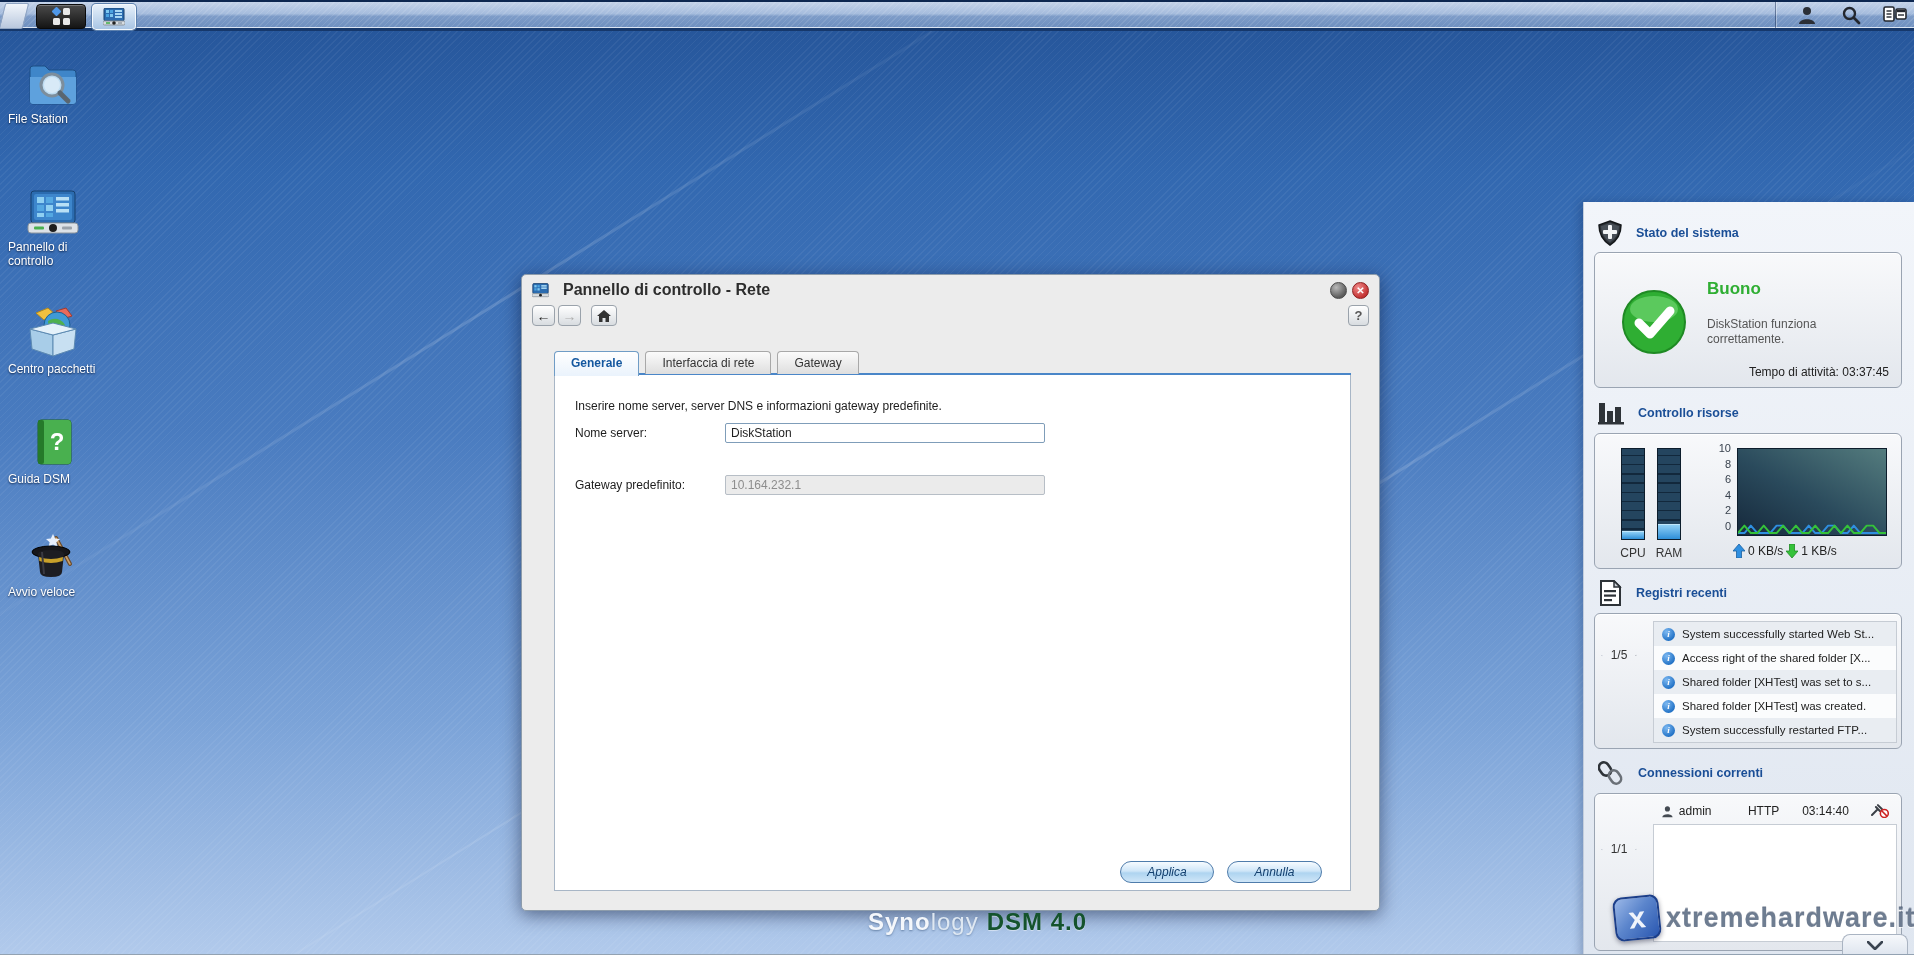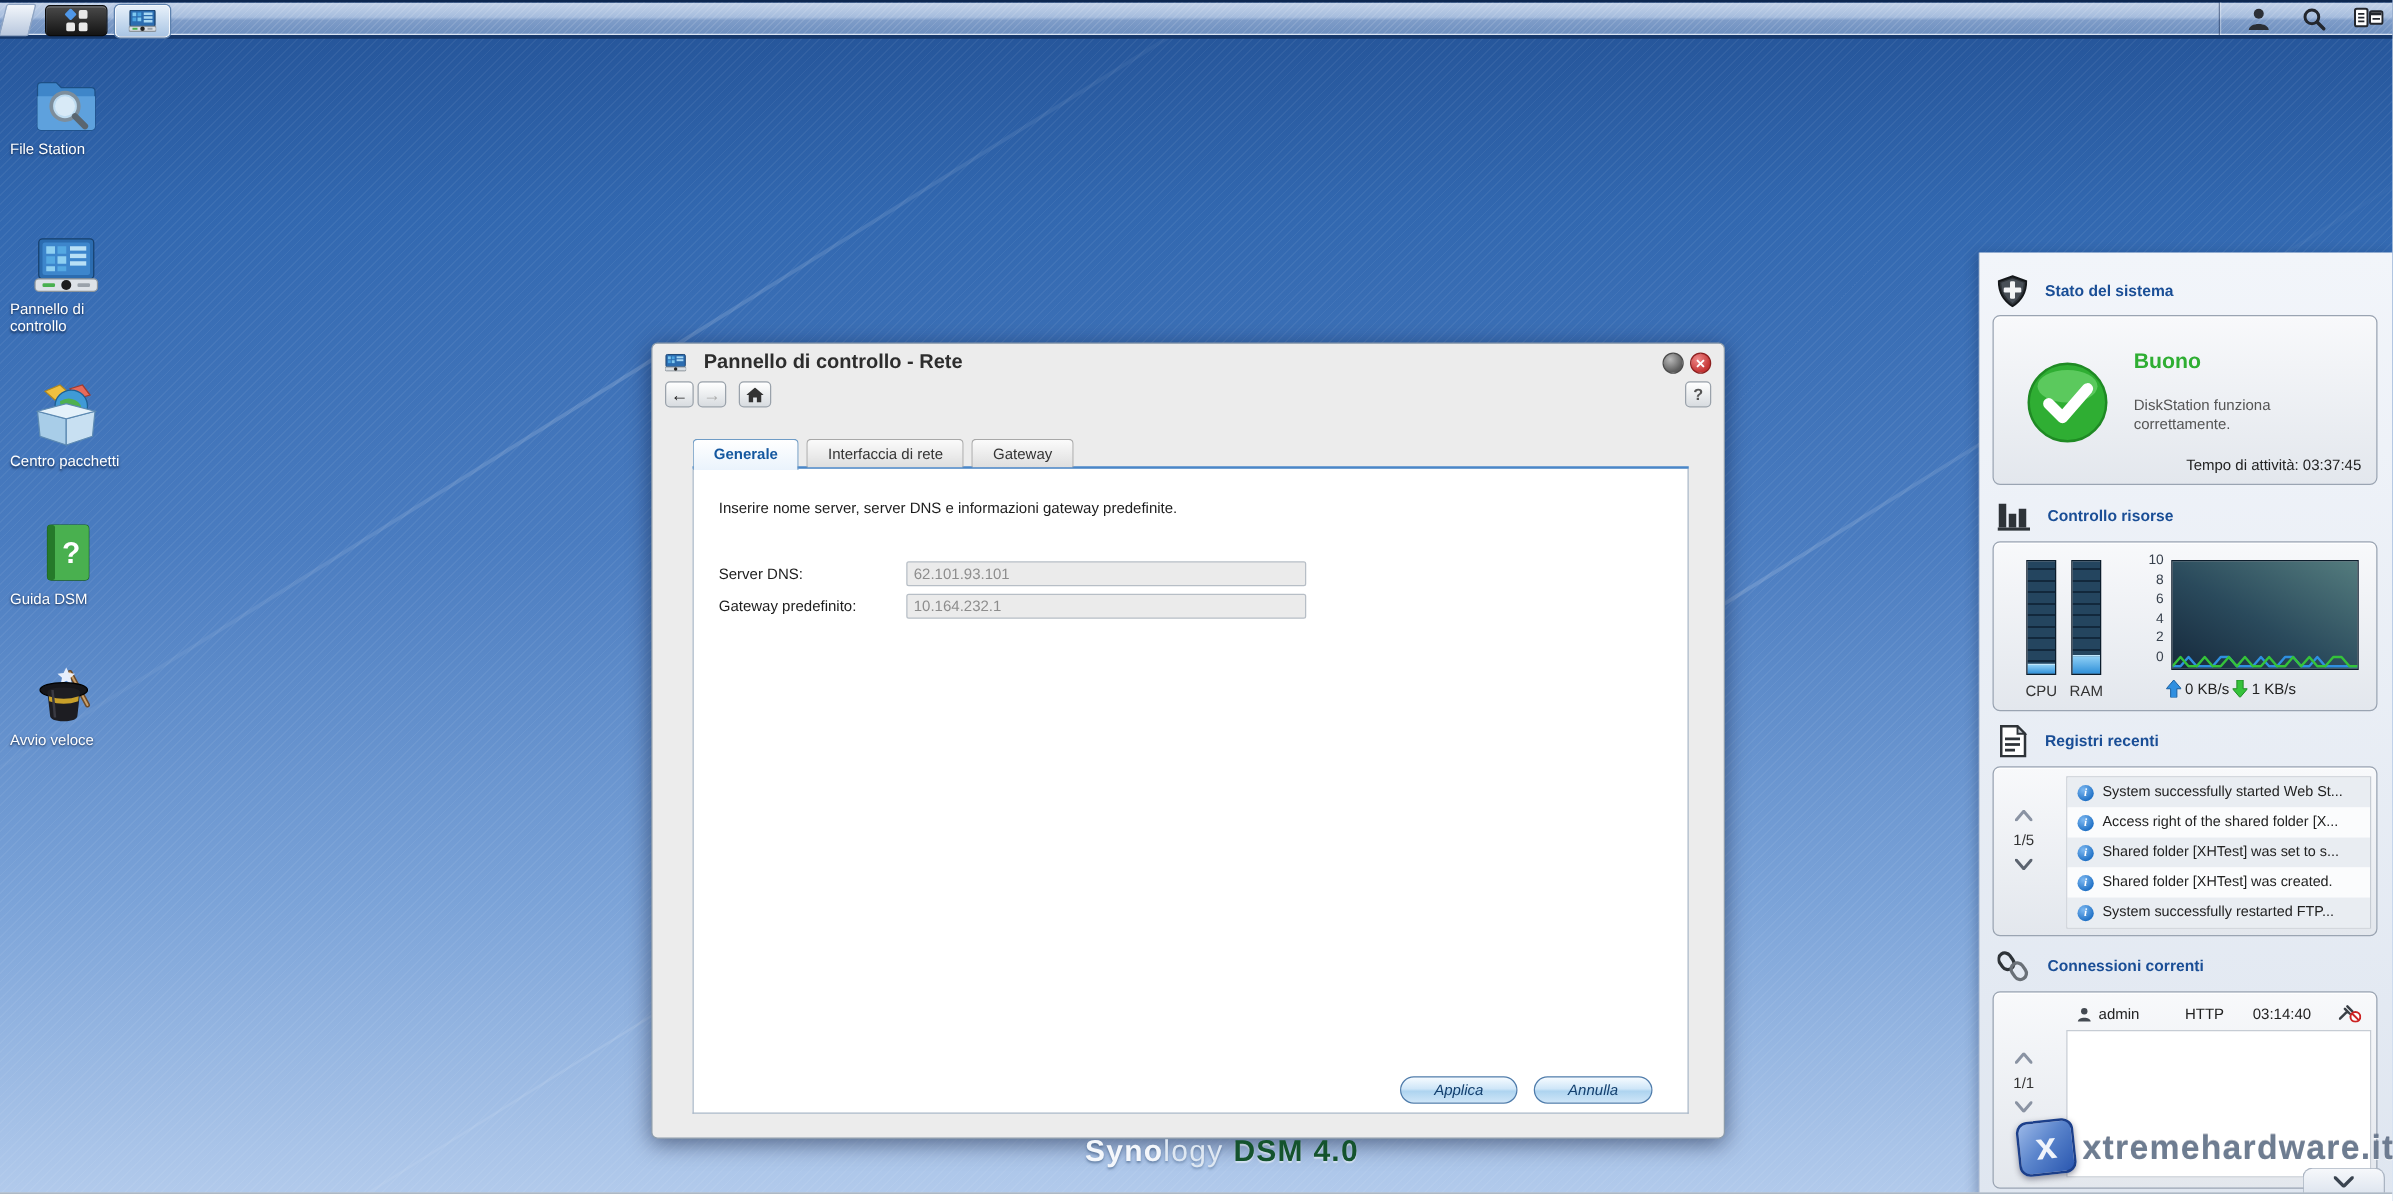--- a/index.html
+++ b/index.html
@@ -85,21 +85,21 @@
   .status-green { font-size:17px; font-weight:bold; color:#2fae33; }
   .status-desc { font-size:12px; color:#555; line-height:15px; margin-top:18px; }
   .uptime { position:absolute; right:12px; bottom:8px; font-size:12px; color:#222; }
   .vbar { position:absolute; width:24px; height:92px; border:1px solid #0c1d2c; background:
      repeating-linear-gradient(to top,#12283c 0 1.5px,#24455f 1.5px 9.2px); overflow:hidden; }
   .vbar .fill { position:absolute; left:0; right:0; bottom:0; background:linear-gradient(to bottom,#8fd0f6,#2e8fd8); border-top:1px solid #bfe6fb; }
   .vbar-lbl { position:absolute; font-size:12px; color:#333; width:40px; text-align:center; }
   .net-plot { position:absolute; border:1px solid #0d1d2c; background:linear-gradient(to bottom left,#547c7e 0%,#2a4a5c 55%,#16293c 100%); }
   .ytick { position:absolute; font-size:11px; color:#39424e; text-align:right; width:18px; }
   .net-legend { position:absolute; font-size:12px; color:#222; display:flex; align-items:center; gap:3px; }
-  .pager { position:absolute; width:36px; display:flex; flex-direction:column; align-items:center; gap:8px; }
+  .pager { position:absolute; width:36px; display:flex; flex-direction:row; align-items:center; gap:8px; }
   .pager .pg { font-size:12px; color:#333; }
   .loglist { position:absolute; background:#fff; border:1px solid #c6ccd4; }
   .logrow { display:flex; align-items:center; gap:7px; height:24px; padding-left:8px; font-size:11.5px; color:#222; white-space:nowrap; overflow:hidden; cursor:pointer; }
   .logrow:nth-child(odd) { background:#e9edf2; }
   .logrow:nth-child(even) { background:#fbfcfd; }
   .conn-row { display:flex; align-items:center; height:24px; font-size:12px; color:#222; padding:0 8px; cursor:default; }
   .info-dot { width:13px; height:13px; border-radius:50%; background:radial-gradient(circle at 35% 30%,#7db9f2,#1e6fc4 75%);
      color:#fff; font-size:9px; font-weight:bold; font-family:"Liberation Serif",serif; font-style:italic;
      display:flex; align-items:center; justify-content:center; flex:0 0 13px; }
   .collapse-tab { position:absolute; left:1842px; top:934px; width:66px; height:22px; border:1px solid #aab4c2; border-bottom:none;
@@ -286,23 +286,23 @@
 
   <div class="tabs">
     <div class="tab active">Generale</div>
     <div class="tab">Interfaccia di rete</div>
     <div class="tab">Gateway</div>
   </div>
   <div class="tab-underline"></div>
 
   <div class="panel">
     <div class="form-desc">Inserire nome server, server DNS e informazioni gateway predefinite.</div>
-    <div class="frow" style="top:74px;">
-      <span class="flabel">Server DNS:</span>
-      <input class="off" type="text" disabled="" value="62.101.93.101" style="">
+    <div class="frow" style="top:48px;">
+      <span class="flabel">Nome server:</span>
+      <input class="on" type="text" value="DiskStation" style="">
     </div>
     <div class="frow" style="top:100px;">
       <span class="flabel">Gateway predefinito:</span>
       <input class="off" type="text" disabled="" value="10.164.232.1" style="">
     </div>
     <div class="pill" style="left:565px; top:486px; width:94px;">Applica</div>
     <div class="pill" style="left:672px; top:486px; width:95px;">Annulla</div>
   </div>
 </div>
 

